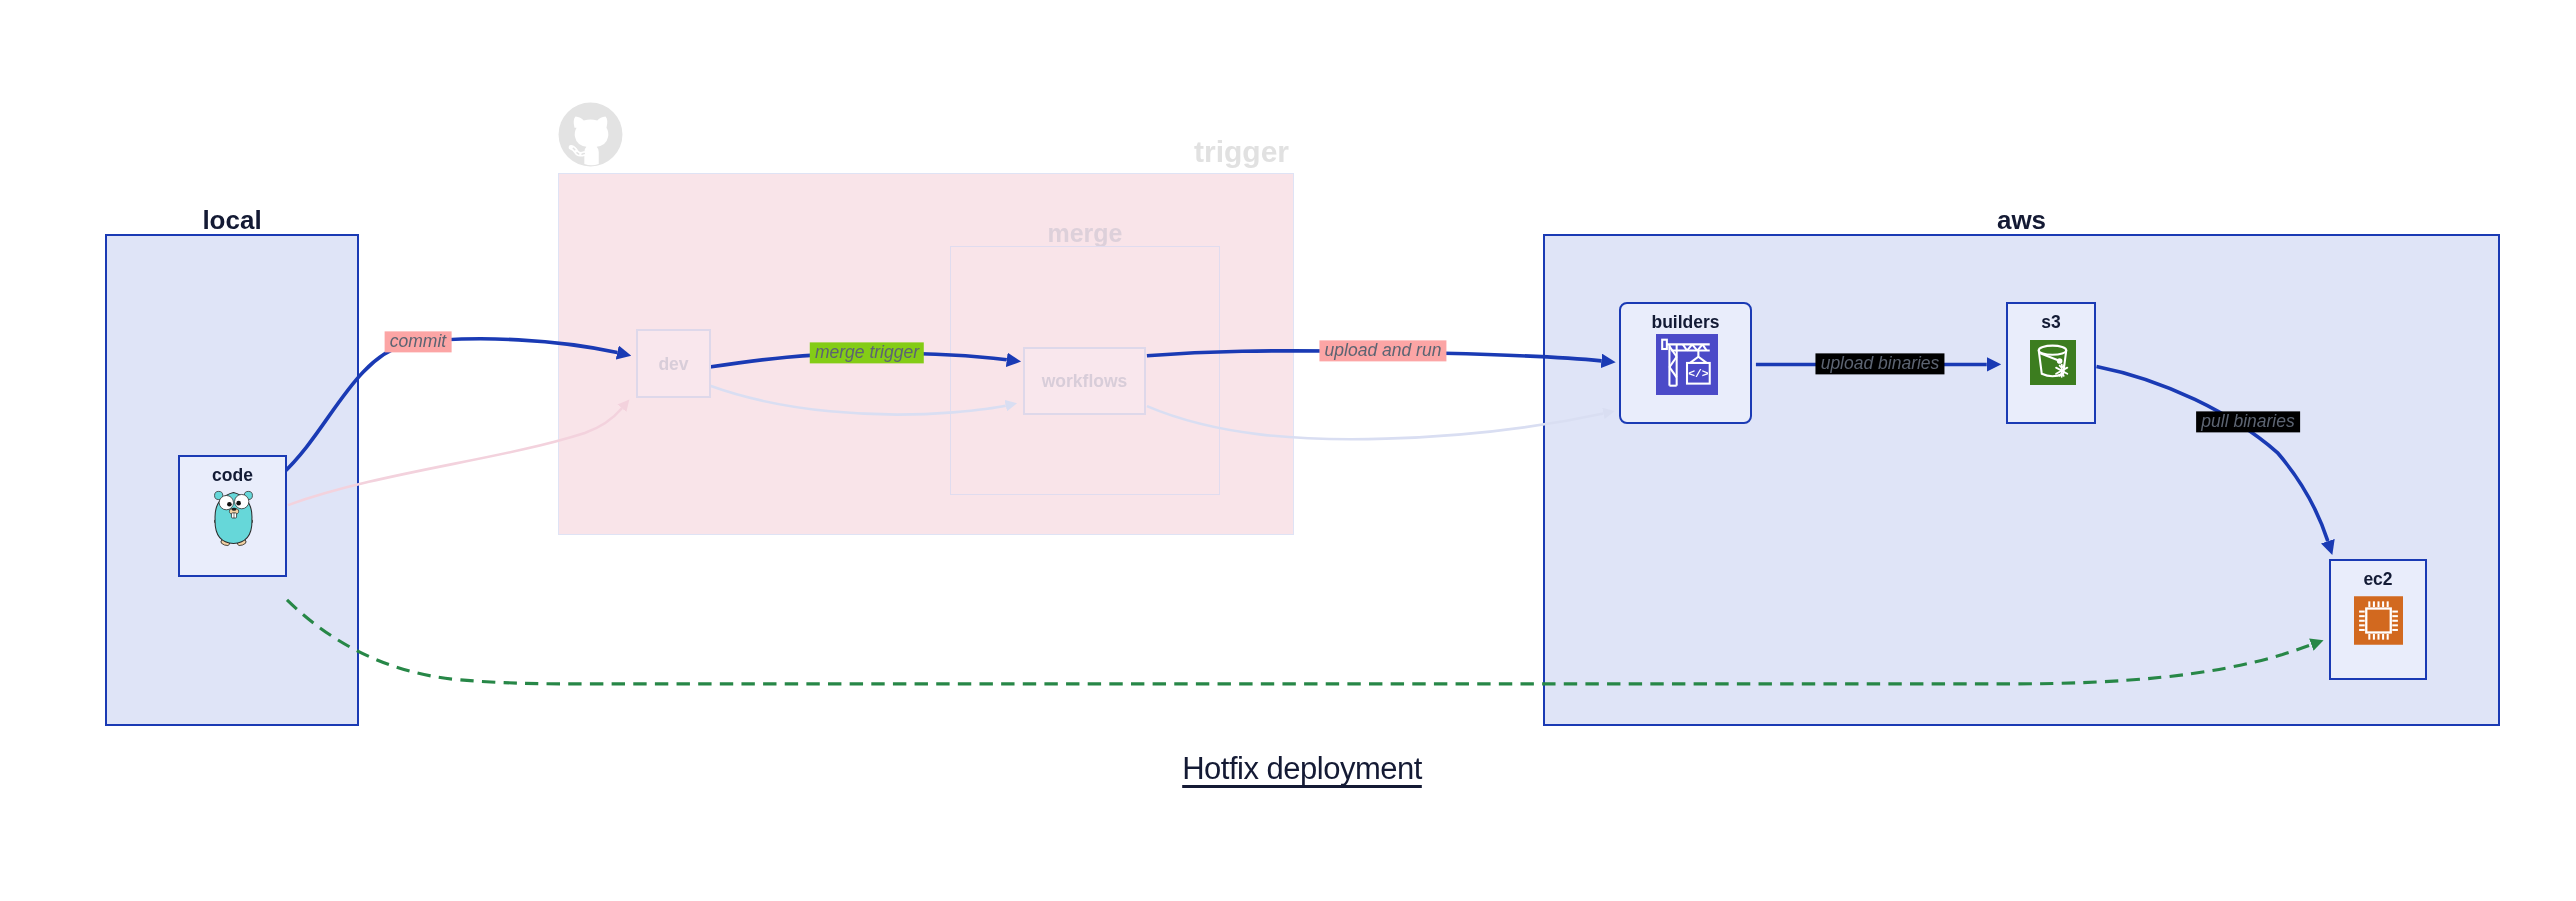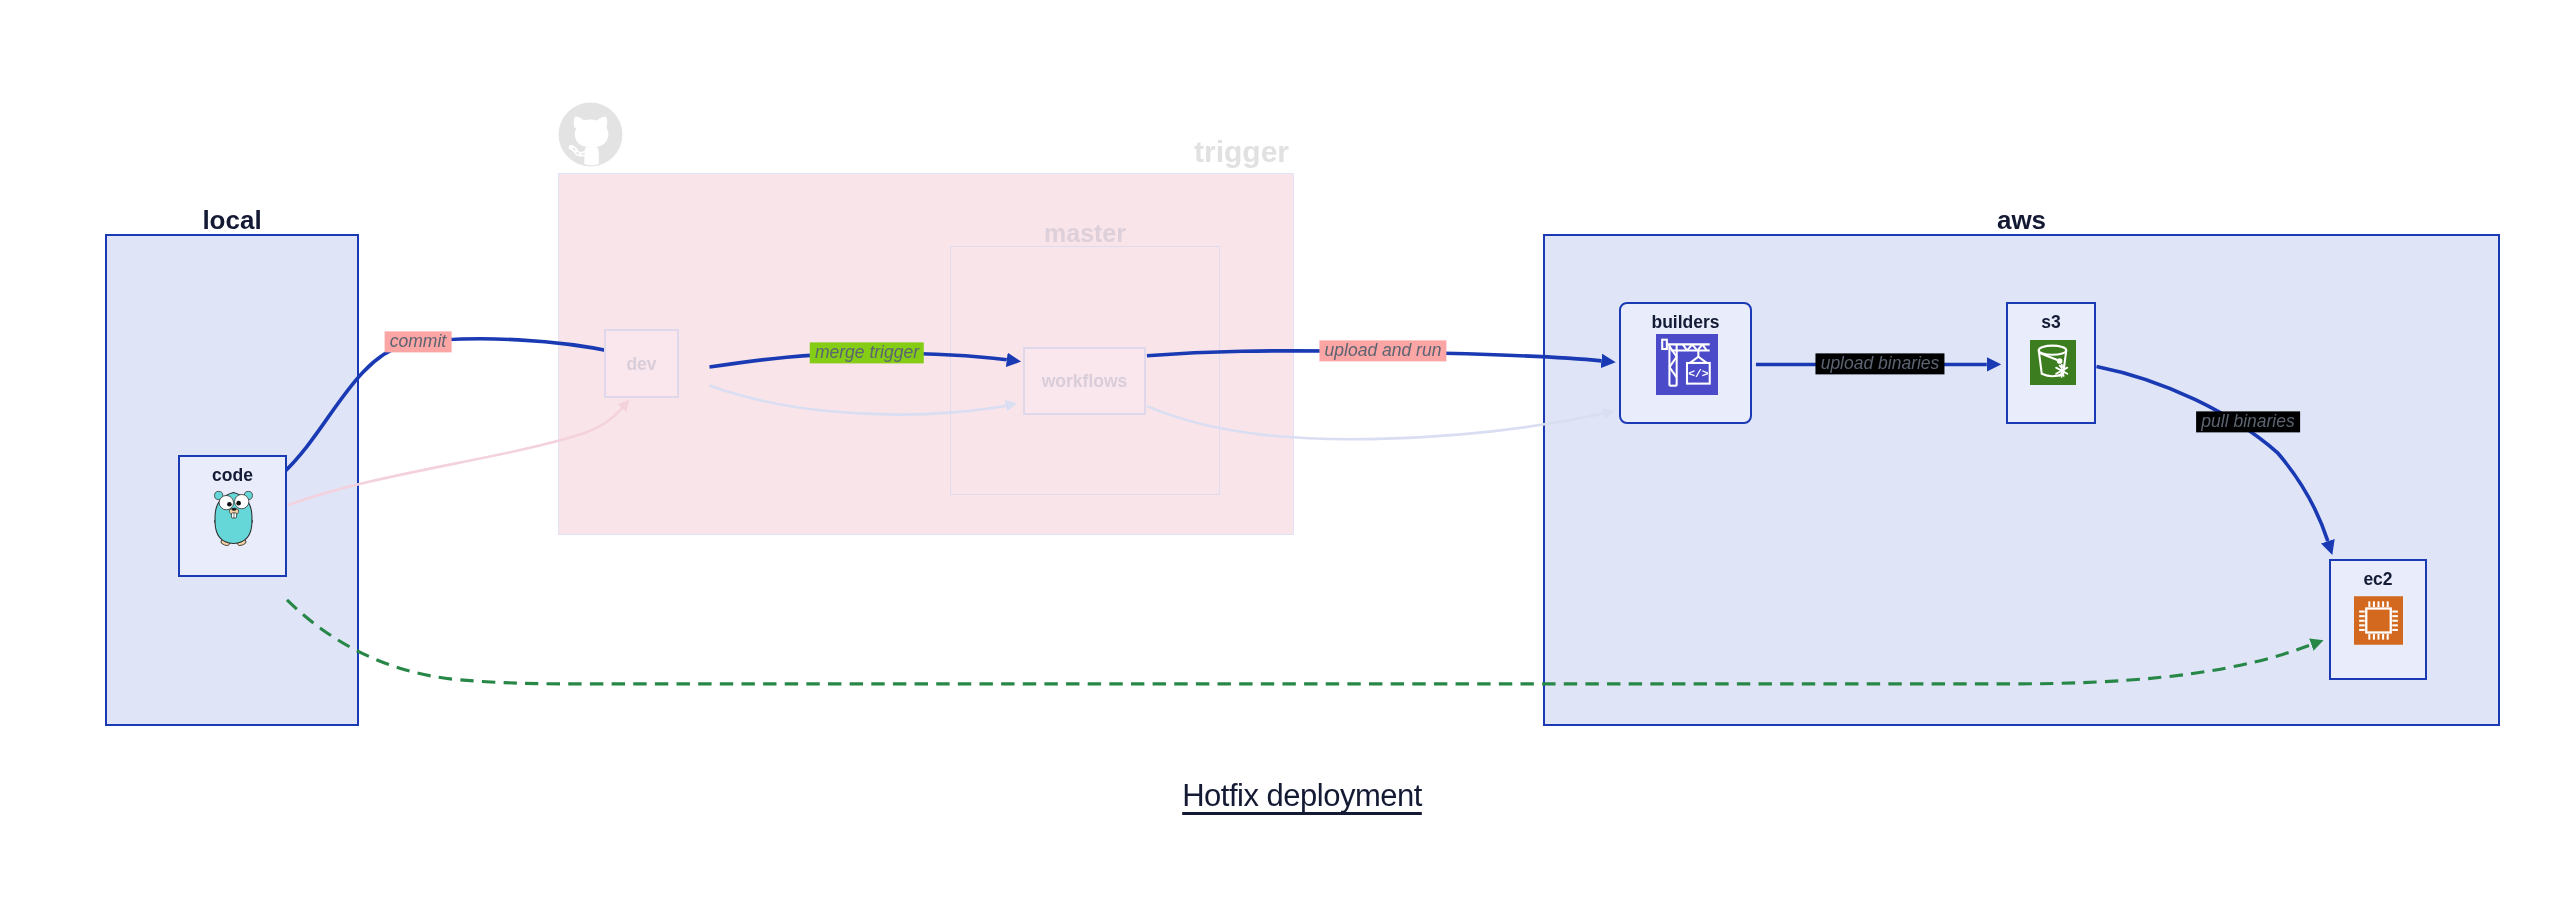--- a/index.html
+++ b/index.html
@@ -61,21 +61,21 @@
   <svg class="abs" style="left:557px;top:101px;" width="67" height="67" viewBox="0 0 130 130">
     <circle cx="65" cy="65" r="62" fill="#e3e3e3"></circle>
     <path d="M34,52 q-4,-16 2,-22 q10,1 16,8 q13,-4 26,0 q6,-7 16,-8 q6,6 2,22 q5,8 3,18 q-3,16 -22,19 q4,4 4,10 l0,23 q-14,5 -28,0 l0,-23 q0,-6 4,-10 q-19,-3 -22,-19 q-2,-10 3,-18 z" fill="#ffffff"></path>
     <path d="M53,102 q-12,4 -16,-4 q-4,-7 -10,-8" fill="none" stroke="#ffffff" stroke-width="9" stroke-linecap="round"></path>
     <path d="M53,102 q-12,4 -16,-4 q-4,-7 -10,-8" fill="none" stroke="#e3e3e3" stroke-width="3" stroke-dasharray="4 7" stroke-linecap="round"></path>
   </svg>
 
   <div class="github-word" style="left:1083px;top:135px;width:206px;">trigger</div>
   <div class="group-box group-pink" style="left:558px;top:173px;width:736px;height:362px;"></div>
 
-  <div class="group-title group-title-faded-pink" style="left:950px;top:219px;width:270px;">master</div>
+  <div class="group-title group-title-faded-pink" style="left:950px;top:219px;width:270px;">merge</div>
   <div class="group-box group-master" style="left:950px;top:246px;width:270px;height:249px;"></div>
 
   <div class="group-title" style="left:1543px;top:205px;width:957px;">aws</div>
   <div class="group-box group-blue" style="left:1543px;top:234px;width:957px;height:492px;"></div>
 
   <svg class="abs" style="left:0;top:0;" width="2604" height="902" viewBox="0 0 5054 1750">
     <defs>
       <marker id="mblue" viewBox="0 0 10 10" refX="0" refY="5" markerWidth="4" markerHeight="4" orient="auto">
         <path d="M0,0 L10,5 L0,10 z" fill="#1a3ab4"></path>
       </marker>
@@ -117,21 +117,21 @@
       <circle cx="58" cy="24" r="14" fill="#ffffff" stroke="#2b2b2b" stroke-width="1.5"></circle>
       <circle cx="34" cy="29" r="4.5" fill="#111111"></circle>
       <circle cx="52" cy="27" r="4.5" fill="#111111"></circle>
       <ellipse cx="43" cy="43" rx="9" ry="6" fill="#f2d1a3" stroke="#2b2b2b" stroke-width="1.5"></ellipse>
       <ellipse cx="43" cy="39" rx="4.5" ry="3" fill="#1c1c1c"></ellipse>
       <rect x="38" y="46" width="10" height="10" rx="2" fill="#ffffff" stroke="#2b2b2b" stroke-width="1.5"></rect>
       <line x1="43" y1="46" x2="43" y2="56" stroke="#2b2b2b" stroke-width="1.2"></line>
     </svg>
   </div>
 
-  <div class="node node-faded" style="left:604px;top:329px;width:75px;height:69px;">
+  <div class="node node-faded" style="left:636px;top:329px;width:75px;height:69px;">
     <span class="node-label node-label-faded node-label-mid">dev</span>
   </div>
 
   <div class="node node-faded" style="left:1023px;top:347px;width:123px;height:68px;">
     <span class="node-label node-label-faded node-label-mid">workflows</span>
   </div>
 
   <div class="node node-blue" style="left:1619px;top:302px;width:133px;height:122px;border-radius:8px;">
     <span class="node-label">builders</span>
     <svg class="node-icon" style="left:35px;top:30px;" width="62" height="61" viewBox="0 0 120 118">
@@ -210,16 +210,16 @@
       </g>
     </svg>
   </div>
 
   <div class="edge-label bg-white" style="left:418px;top:342px;">commit</div>
   <div class="edge-label bg-pink" style="left:867px;top:353px;">merge trigger</div>
   <div class="edge-label bg-white" style="left:1383px;top:351px;">upload and run</div>
   <div class="edge-label bg-lav" style="left:1880px;top:364px;">upload binaries</div>
   <div class="edge-label bg-lav" style="left:2248px;top:422px;">pull binaries</div>
 
-  <div class="diagram-title" style="left:1302px;top:751px;margin-top:27px;">Hotfix deployment</div>
+  <div class="diagram-title" style="left:1302px;top:751px;">Hotfix deployment</div>
 
 </div>
 
 
 </body></html>

